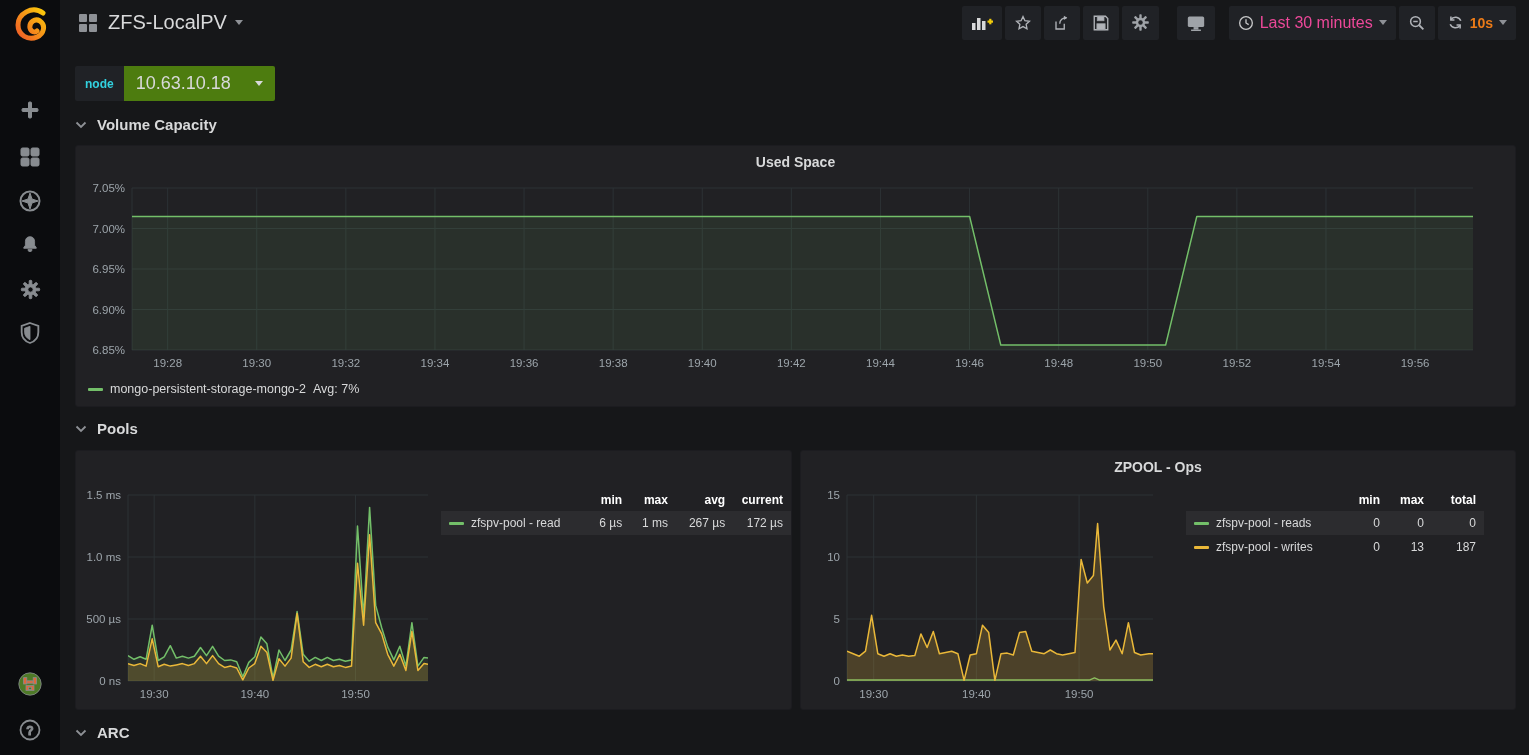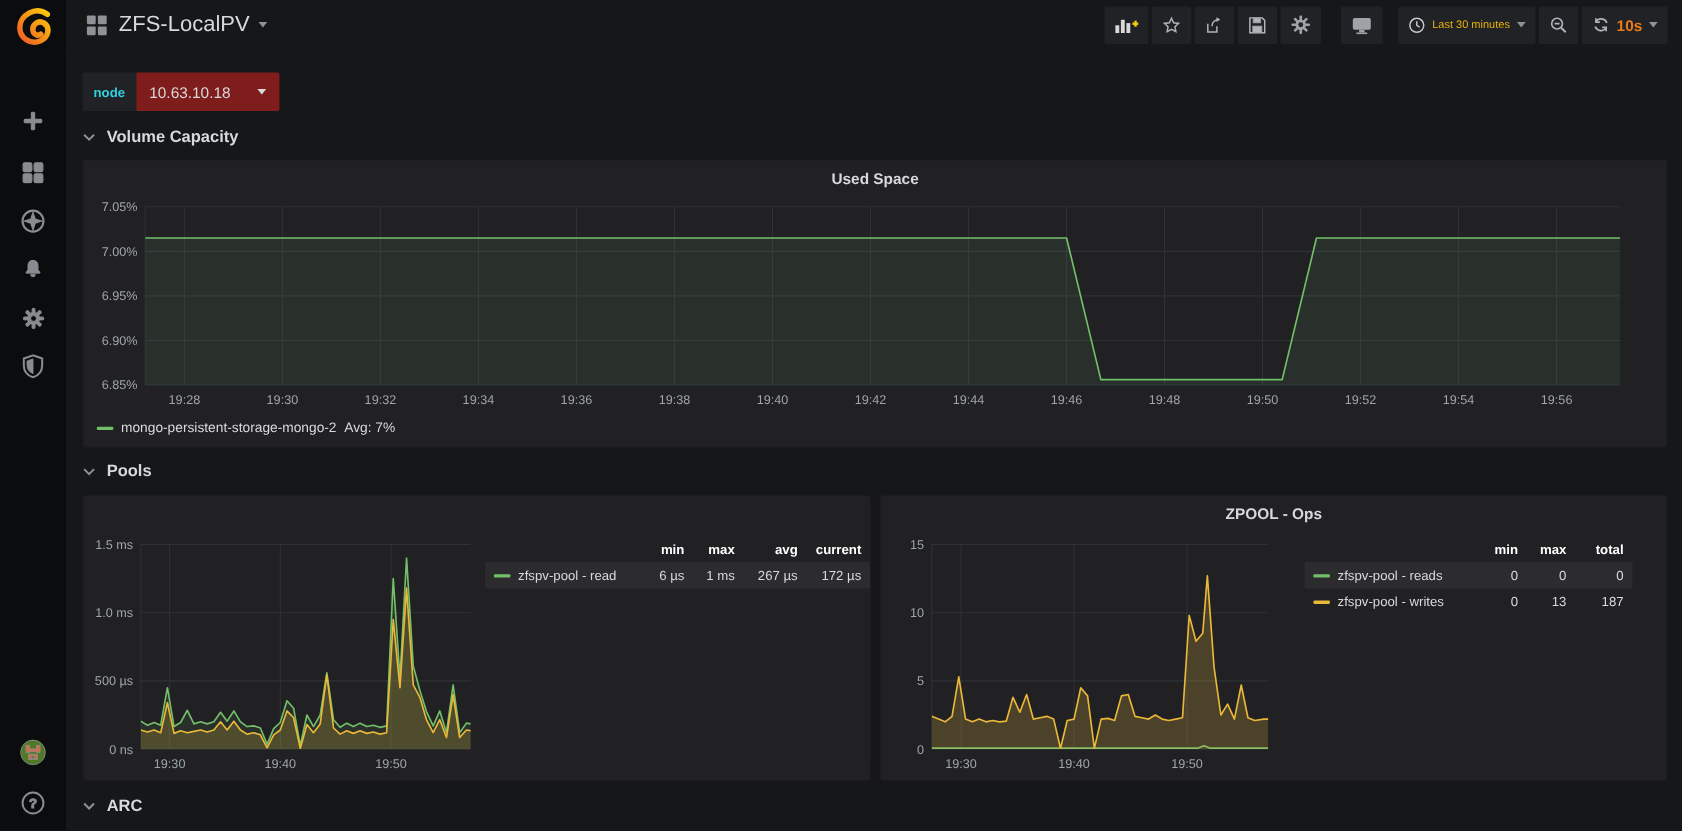--- a/index.html
+++ b/index.html
@@ -16,27 +16,27 @@
   
   .navbar { position:absolute; left:60px; top:0; width:1469px; height:45px; background:#161719; display:flex; align-items:center; }
   .nav-left { display:flex; align-items:center; padding-left:18px; gap:10px; }
   .grid-icon { width:20px; height:20px; }
   .nav-title { font-size:20px; color:#d8d9da; cursor:pointer; display:flex; align-items:center; gap:8px; }
   .caret { width:0; height:0; border-left:4px solid transparent; border-right:4px solid transparent; border-top:5px solid #8e9196; display:inline-block; }
   .nav-right { margin-left:auto; display:flex; align-items:center; gap:3px; padding-right:13px; }
   .tb-btn { height:34px; min-width:35px; background:#202226; border-radius:2px; display:flex; align-items:center; justify-content:center; gap:6px; cursor:pointer; padding:0 9px; }
   .tb-btn svg { stroke:#9fa3a8; fill:none; }
   .tb-gap { width:12px; }
-  .time-label { font-size:10px; color:#eab308; }
+  .time-label { font-size:16px; color:#ec4899; }
   .refresh-label { font-size:14px; color:#eb7b18; font-weight:700; }
 
   
   .submenu { position:absolute; left:75px; top:66px; display:flex; }
   .var-label { background:#202226; color:#32d1df; font-size:12px; font-weight:700; padding:0 10px; height:35px; display:flex; align-items:center; border-radius:2px 0 0 2px; }
-  .var-value { background:#7f1d1d; color:#d8d9da; font-size:14px; padding:0 12px; height:35px; display:flex; align-items:center; gap:24px; cursor:pointer; border-radius:0 2px 2px 0; }
+  .var-value { background:#4d7c0f; color:#d8d9da; font-size:18px; padding:0 12px; height:35px; display:flex; align-items:center; gap:24px; cursor:pointer; border-radius:0 2px 2px 0; }
   .var-value .caret { border-top-color:#d8d9da; }
 
   
   .row-header { position:absolute; left:75px; display:flex; align-items:center; gap:10px; cursor:pointer; }
   .row-header .chev { width:12px; height:8px; }
   .row-title { font-size:15px; font-weight:700; color:#d8d9da; }
 
   
   .panel { position:absolute; background:#212124; border:1px solid #1c1c20; border-radius:3px; overflow:hidden; }
   .panel-title { position:absolute; top:8px; left:0; right:0; text-align:center; font-size:14px; font-weight:700; color:#d8d9da; cursor:pointer; }

